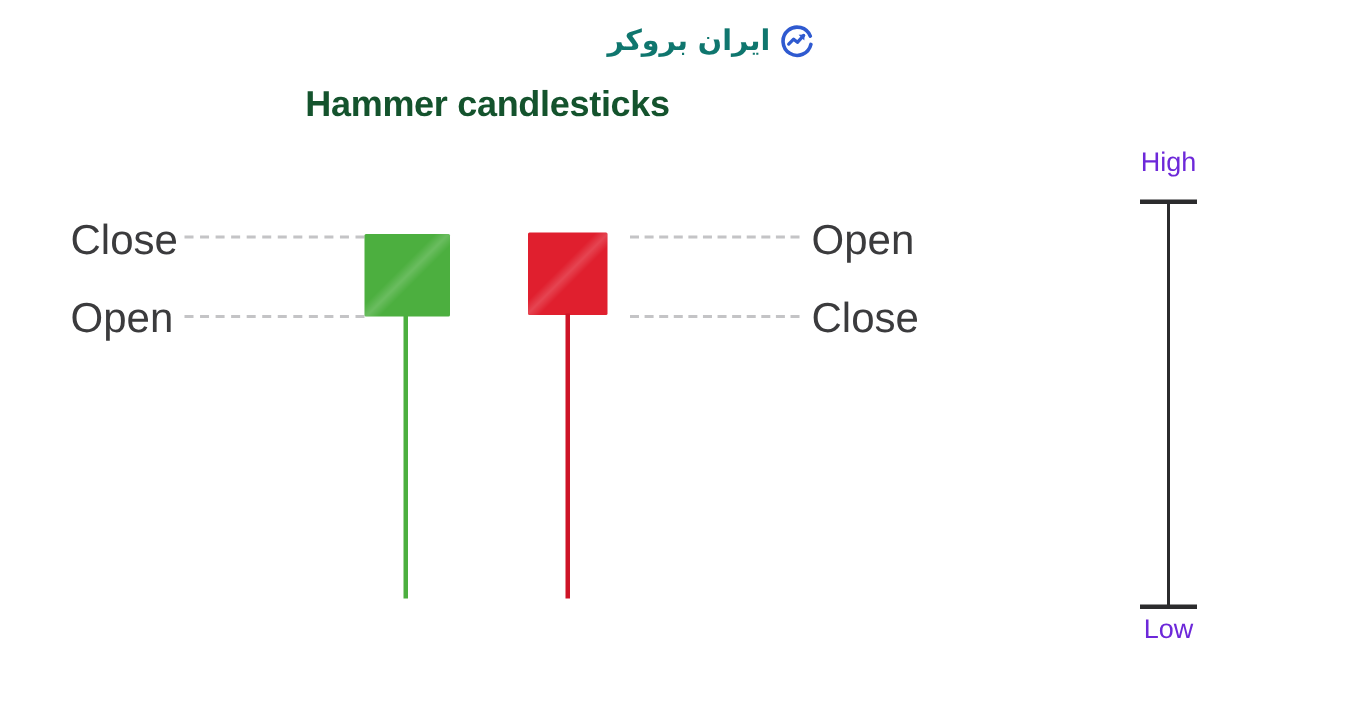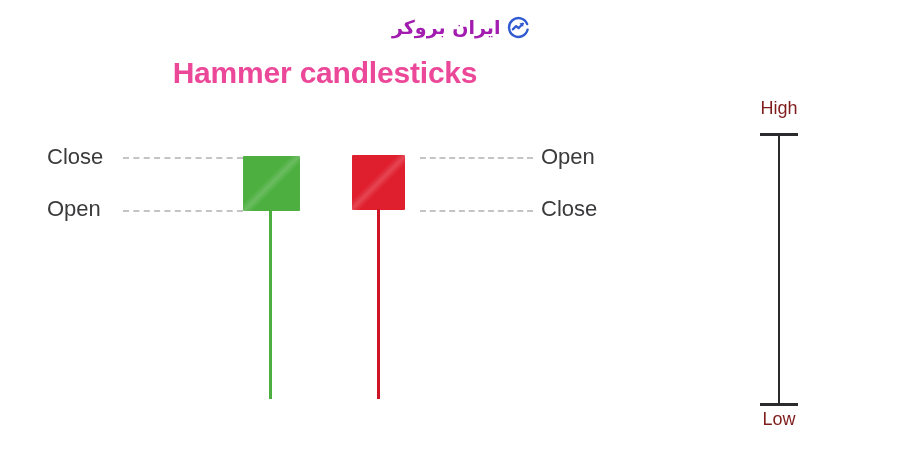--- a/index.html
+++ b/index.html
@@ -29,50 +29,51 @@
     display: flex;
     flex-direction: row-reverse;
     align-items: center;
     gap: 6px;
     direction: rtl;
   }
   .logo-text {
     font-family: "DejaVu Sans", sans-serif;
     font-size: 19px;
     font-weight: 700;
-    color: #a21caf;
+    color: #0f766e;
     letter-spacing: -0.5px;
     line-height: 1;
     white-space: nowrap;
+    margin-left: 13px;
   }
   .logo-mark {
     width: 24px;
     height: 24px;
     flex: 0 0 24px;
     display: block;
   }
 
   
   .title {
     position: absolute;
     left: 0;
     top: 56px;
     width: 650px;
     text-align: center;
-    font-size: 30px;
+    font-size: 24px;
     font-weight: 700;
-    color: #ec4899;
+    color: #14532d;
     letter-spacing: -0.2px;
     white-space: nowrap;
   }
 
   
   .side-label {
     position: absolute;
-    font-size: 22px;
+    font-size: 28px;
     color: #3b3b3d;
     line-height: 1;
     white-space: nowrap;
   }
   .label-close-left { left: 47px;  top: 146px; }
   .label-open-left  { left: 47px;  top: 198px; }
   .label-open-right { left: 541px; top: 146px; }
   .label-close-right{ left: 541px; top: 198px; }
 
   
@@ -155,21 +156,21 @@
     left: 760px;
     width: 38px;
     height: 3px;
     background: #2b2b2d;
   }
   .range-cap-top    { top: 133px; }
   .range-cap-bottom { top: 403px; }
   .range-label {
     position: absolute;
     font-size: 18px;
-    color: #7f1d1d;
+    color: #6d28d9;
     line-height: 1;
     white-space: nowrap;
     text-align: center;
     width: 80px;
   }
   .label-high { left: 739px; top: 99px; }
   .label-low  { left: 739px; top: 410px; }
 </style>
 </head>
 <body>

